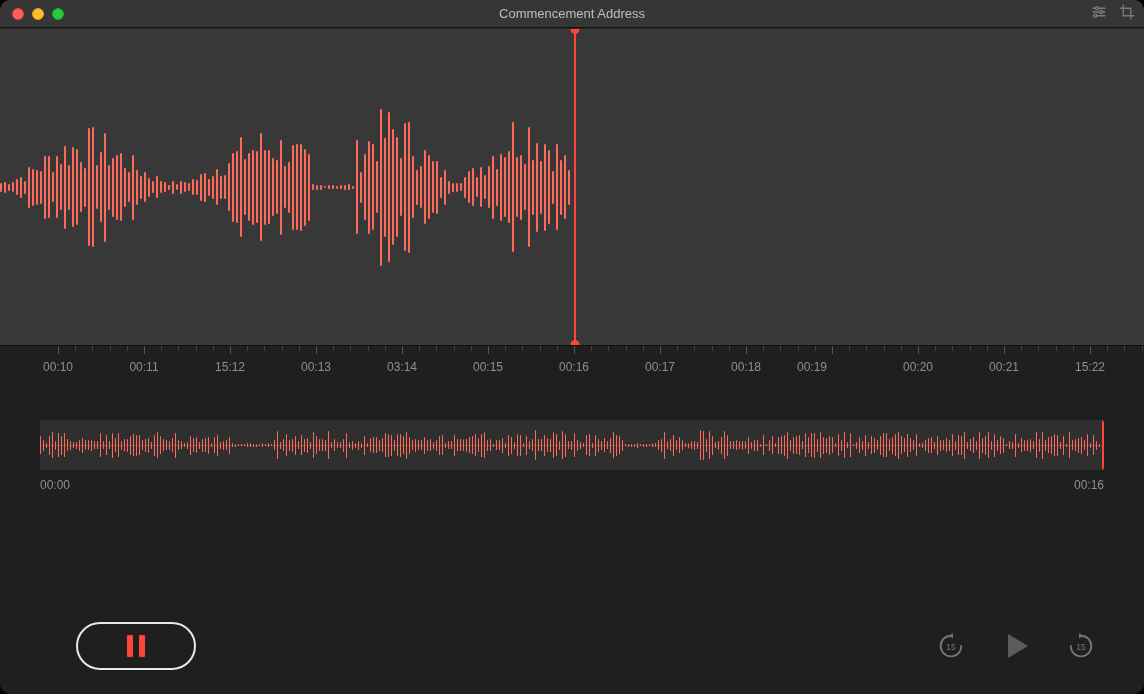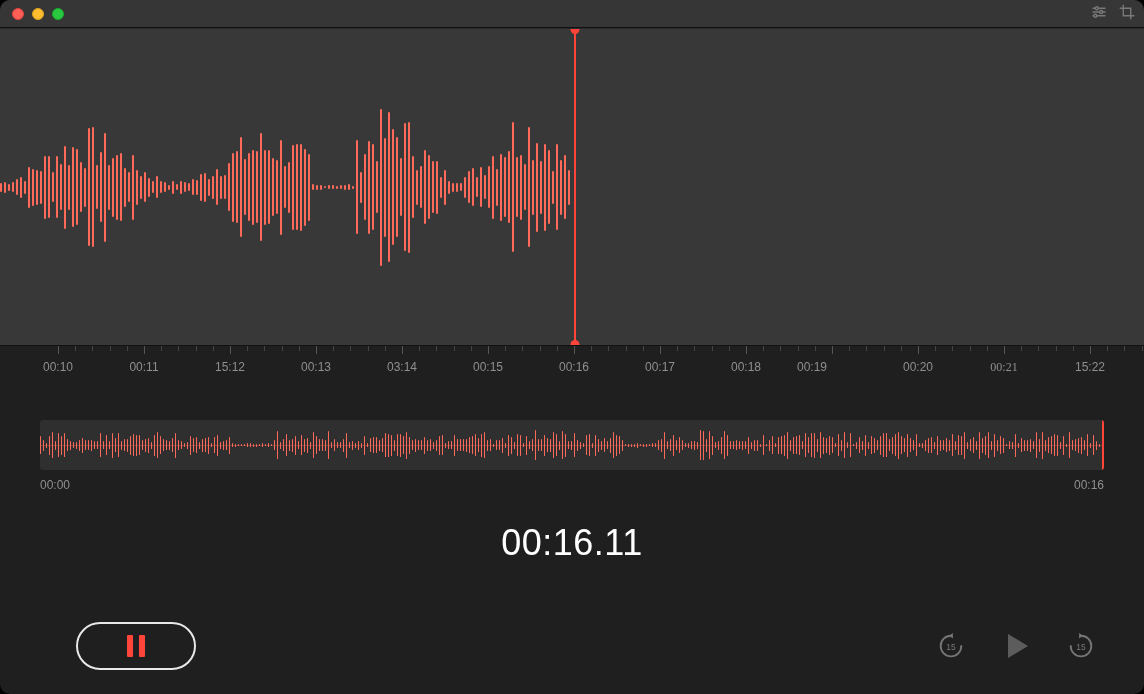--- a/index.html
+++ b/index.html
@@ -167,20 +167,21 @@
 <body>
 
 <div class="window">
 
   <div class="titlebar">
     <div class="traffic-lights">
       <div class="tl red"></div>
       <div class="tl yellow"></div>
       <div class="tl green"></div>
     </div>
+    <div class="title">Commencement Address</div>
     <div class="titlebar-tools">
       <div class="tbtn">
         <svg viewBox="0 0 24 24" fill="none" stroke="#a7a7a7" stroke-width="1.8" stroke-linecap="round">
           <line x1="4" y1="7" x2="20" y2="7"></line>
             <circle cx="9" cy="7" r="2" fill="#363636"></circle>
           <line x1="4" y1="12" x2="20" y2="12"></line>
             <circle cx="15" cy="12" r="2" fill="#363636"></circle>
           <line x1="4" y1="17" x2="20" y2="17"></line>
             <circle cx="7" cy="17" r="2" fill="#363636"></circle>
         </svg>
@@ -408,21 +409,21 @@
       <div class="tick minor" style="left: 935.2px;"></div>
       <div class="tick minor" style="left: 952.4px;"></div>
       <div class="tick minor" style="left: 969.6px;"></div>
       <div class="tick minor" style="left: 986.8px;"></div>
       <div class="label" style="left: 918px;">00:20</div>
       <div class="tick" style="left: 1004px;"></div>
       <div class="tick minor" style="left: 1021.2px;"></div>
       <div class="tick minor" style="left: 1038.4px;"></div>
       <div class="tick minor" style="left: 1055.6px;"></div>
       <div class="tick minor" style="left: 1072.8px;"></div>
-      <div class="label" style="left: 1004px; font-family: Liberation Serif, serif;">00:21</div>
+      <div class="label" style="left: 1004px;">00:21</div>
       <div class="tick" style="left: 1090px;"></div>
       <div class="tick minor" style="left: 1107.2px;"></div>
       <div class="tick minor" style="left: 1124.4px;"></div>
       <div class="tick minor" style="left: 1141.6px;"></div>
       <div class="label" style="left: 1090px;">15:22</div>
     </div>
 
   <div class="overview-region">
     <div class="overview-track" id="overview">
       <div class="overview-midline"></div>
@@ -781,21 +782,20 @@
         <div class="obar" style="height: 20px;"></div>
         <div class="obar" style="height: 9px;"></div>
         <div class="obar" style="height: 3px;"></div>
       </div>
     <div class="overview-labels">
       <span>00:00</span>
       <span>00:16</span>
     </div>
   </div>
 
-  <div class="time-display">00:16.11</div>
 
   <div class="controls">
     <div class="pause-btn">
       <div class="pause-glyph">
           <span></span>
           <span></span>
         </div>
     </div>
 
     <div class="center-controls">

